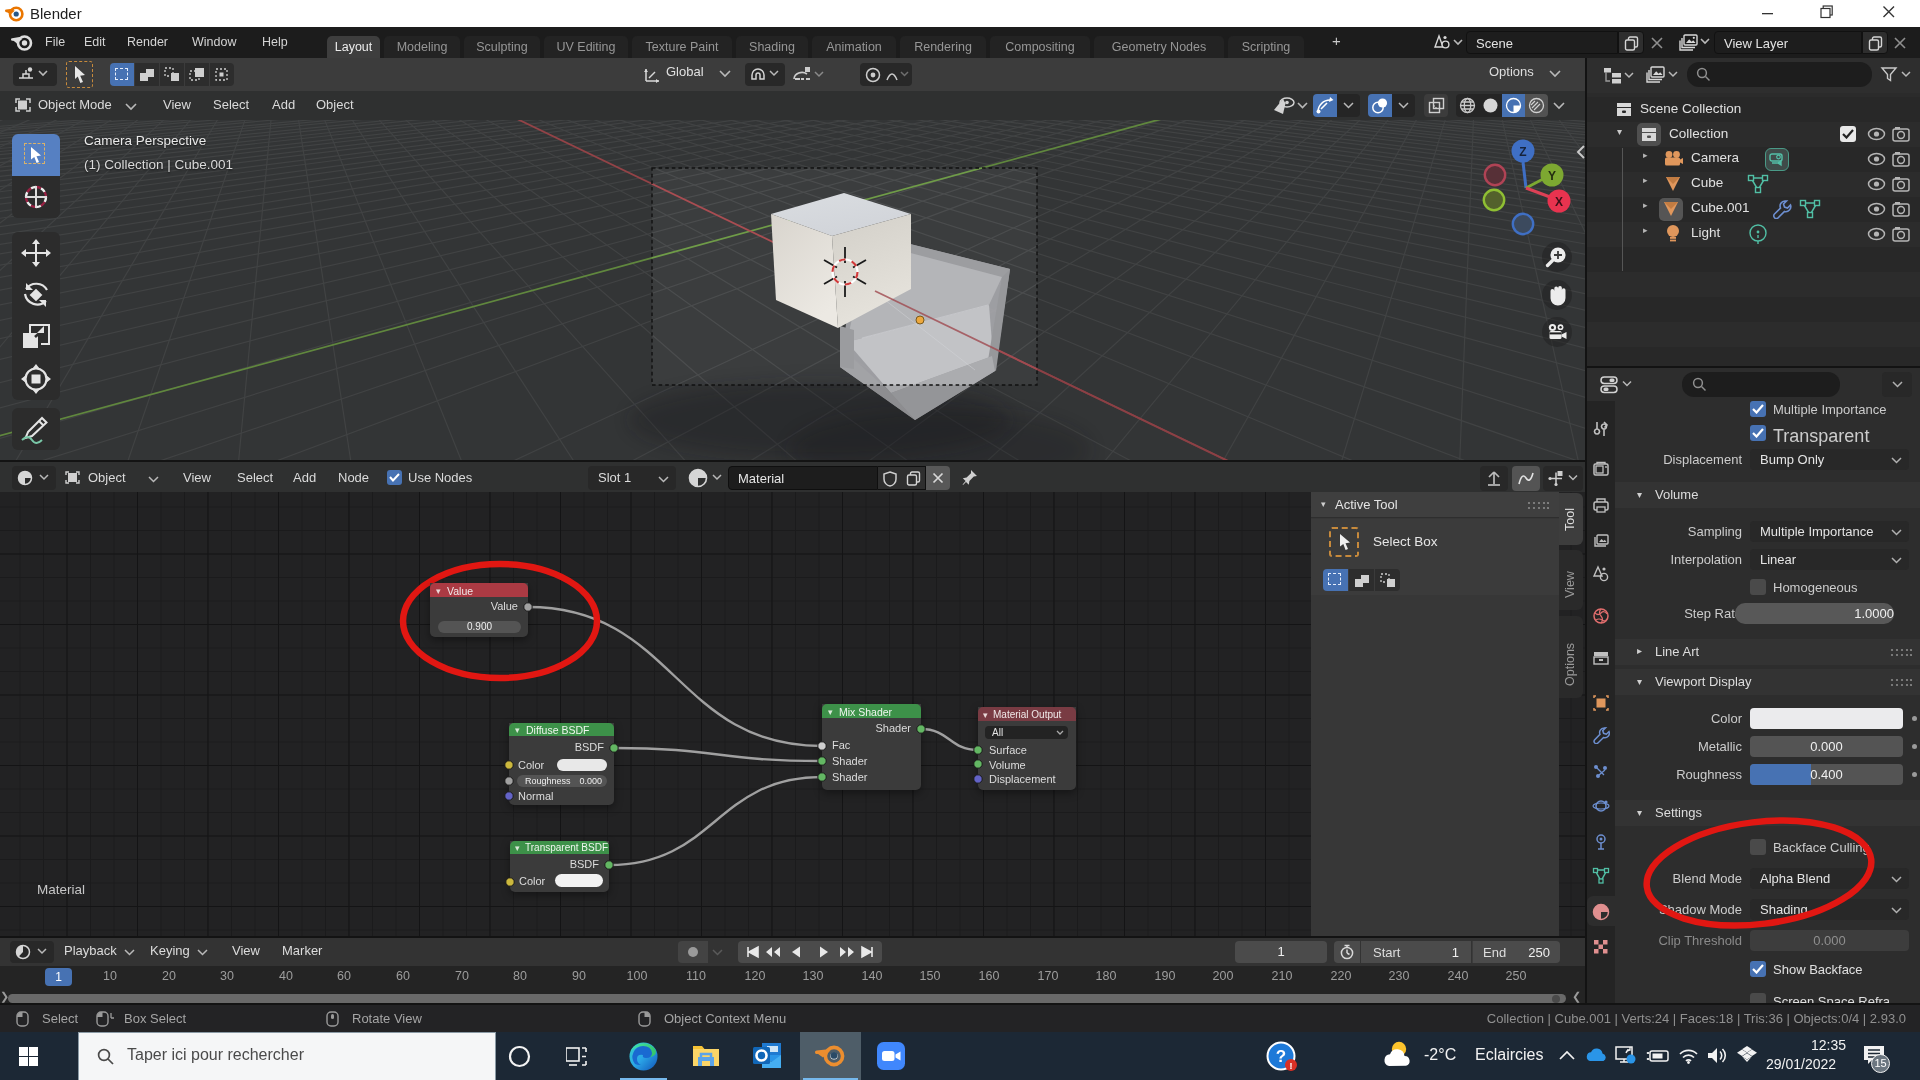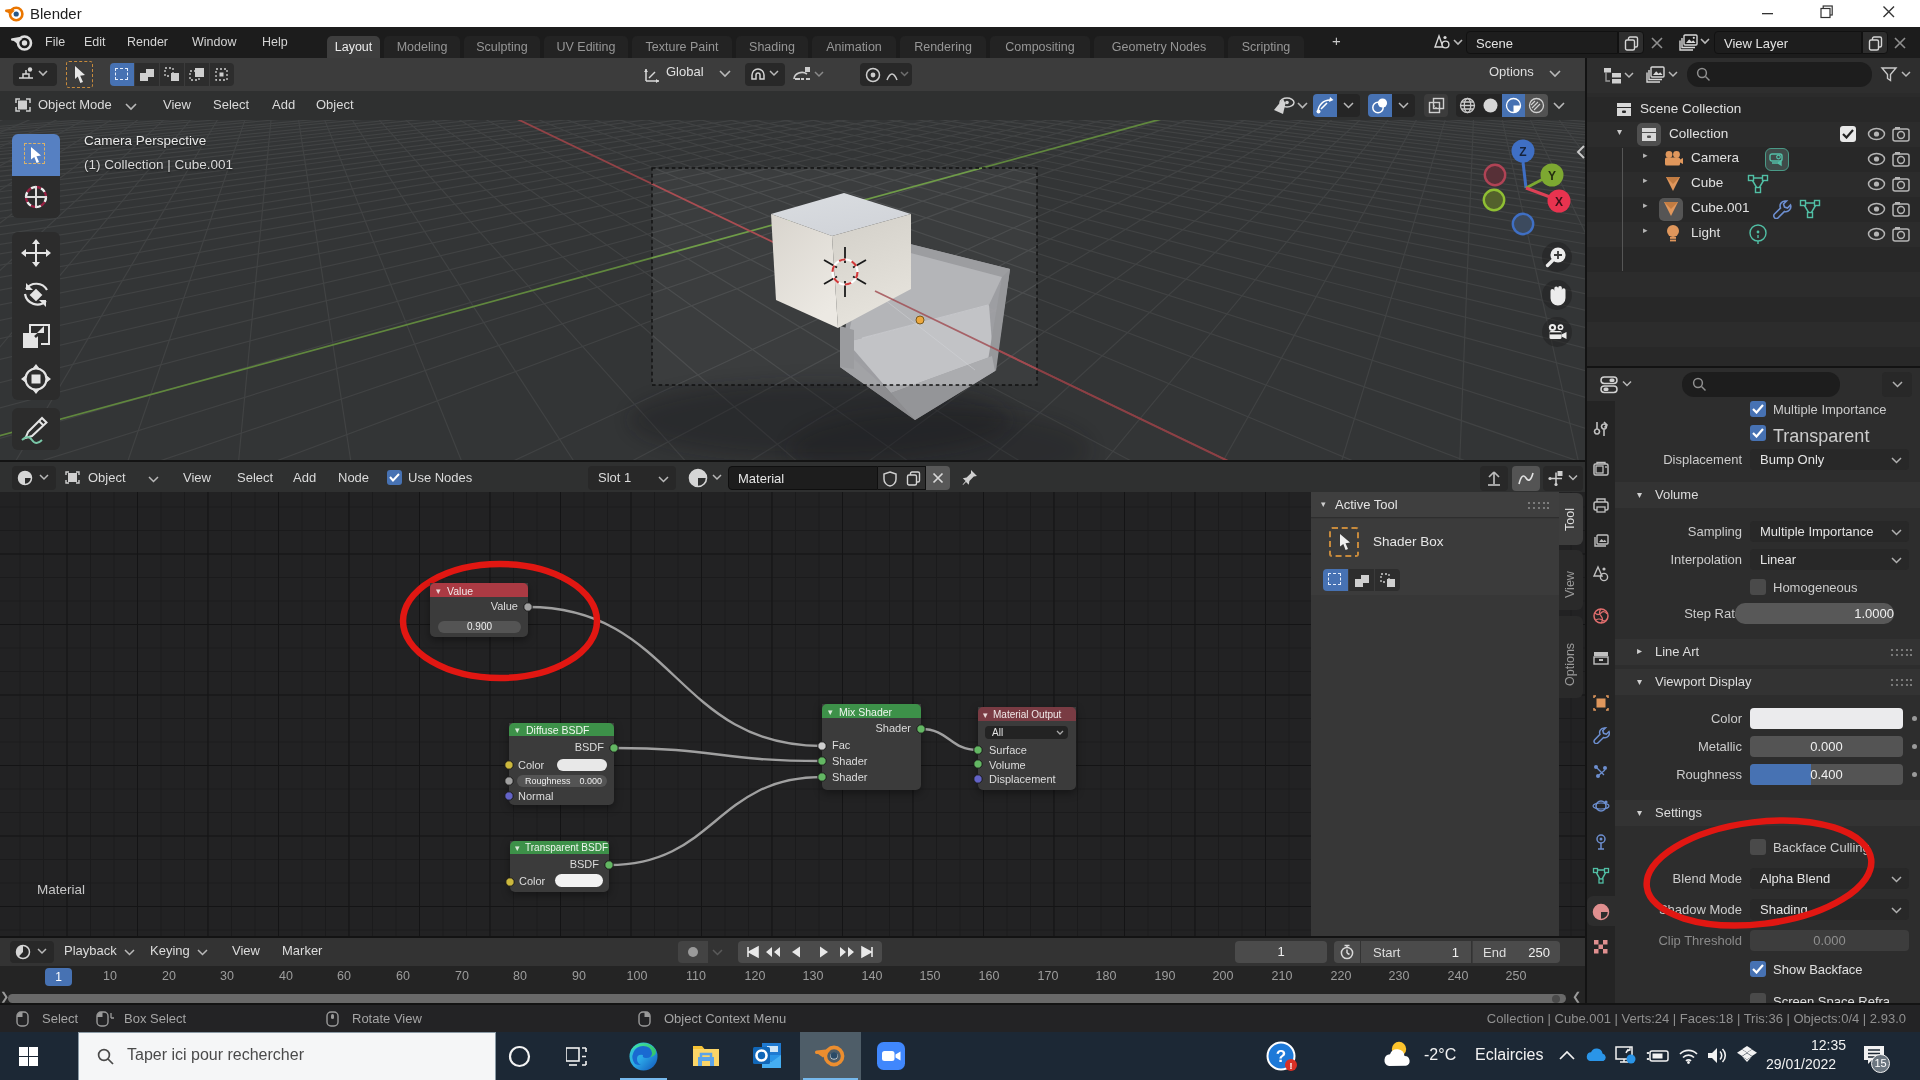--- a/index.html
+++ b/index.html
@@ -765,21 +765,21 @@
               <circle cx="21" cy="7" r="1.1"></circle>
             </g>
         </svg>
       </div>
       <div class="abs" style="left:0;top:27px;width:248px;height:76px;background:#3b3b3b">
         <div class="abs" style="left:18px;top:8px;width:30px;height:30px;border:2px dashed #c78a3c;border-radius:3px">
           <svg class="abs" style="left:8px;top:5px" width="14" height="17">
               <path d="M1 0 L11 8.5 L6.5 9.3 L9 15 L6.6 16 L4.3 10 L1 12.5 Z" fill="#f0f0f0"></path>
             </svg>
         </div>
-        <div class="abs" style="left:62px;top:15px;font-size:13.5px;color:#e6e6e6">Shader Box</div>
+        <div class="abs" style="left:62px;top:15px;font-size:13.5px;color:#e6e6e6">Select Box</div>
         <div class="abs" style="left:12px;top:50px;width:25px;height:22px;background:#4772b3;border-radius:4px 0 0 4px">
           <div class="abs" style="left:5px;top:4px;width:13px;height:12px;border:1.4px dashed #e6eefc"></div>
         </div>
         <div class="abs" style="left:38px;top:50px;width:25px;height:22px;background:#2d2d2d">
           <svg class="abs" style="left:5px;top:4px" width="16" height="15">
               <path d="M1 6 h6 v-4 h8 v8 h-6 v4 h-8 z" fill="#cfcfcf"></path>
             </svg>
         </div>
         <div class="abs" style="left:64px;top:50px;width:25px;height:22px;background:#2d2d2d;border-radius:0 4px 4px 0">
           <svg class="abs" style="left:5px;top:4px" width="16" height="15">

